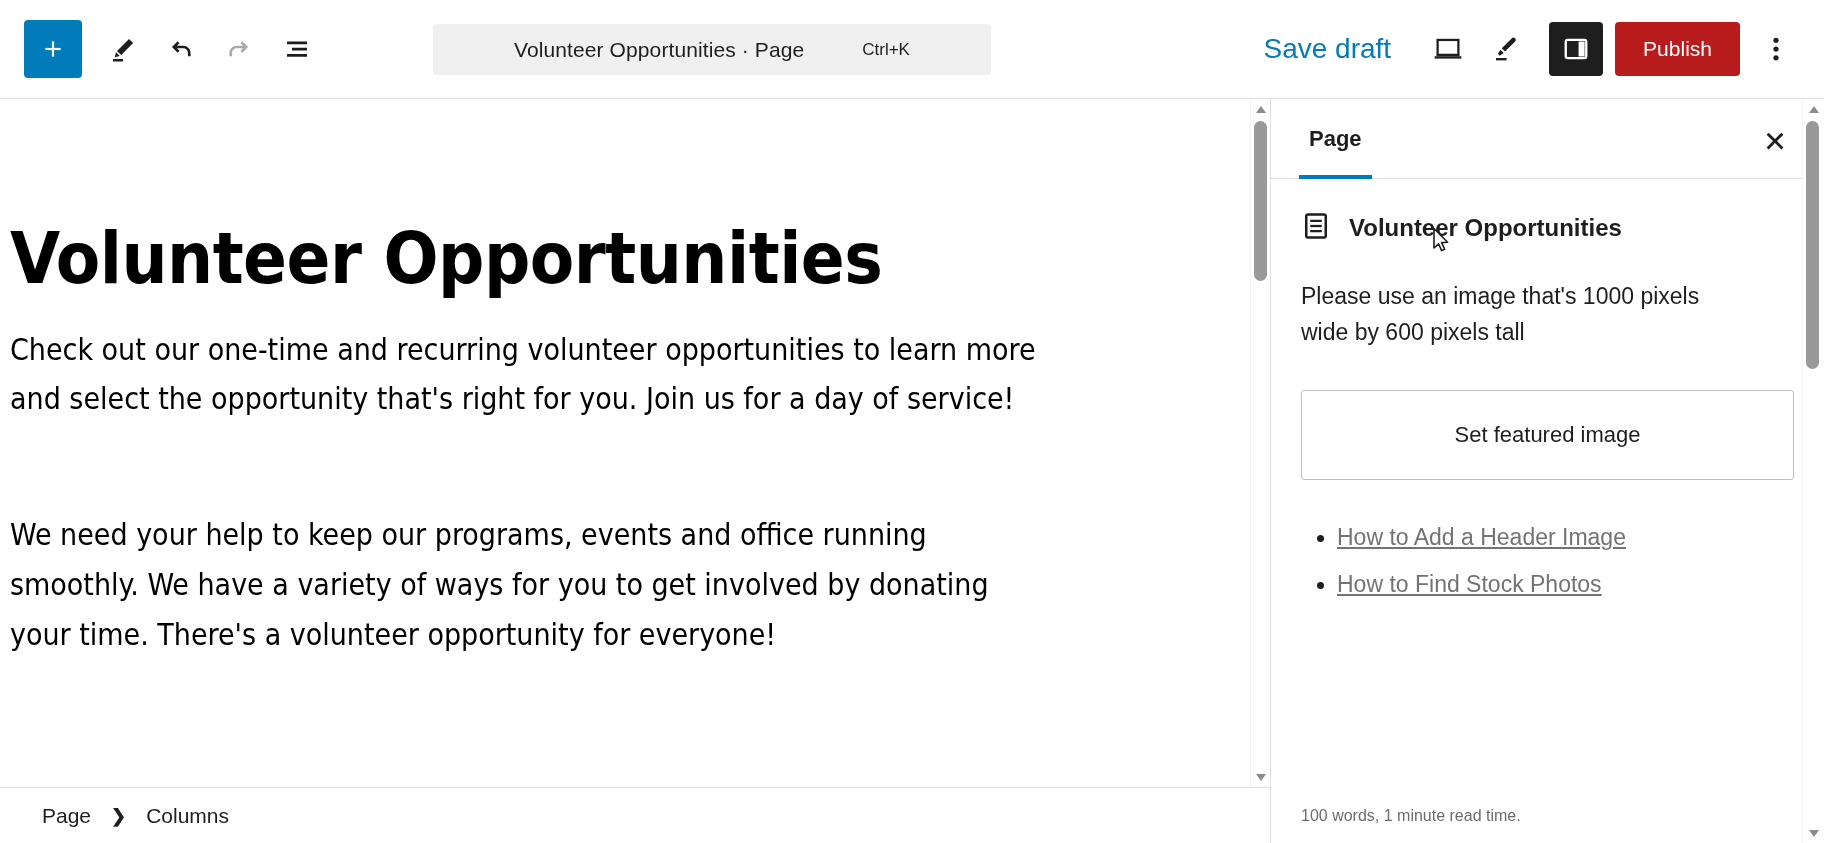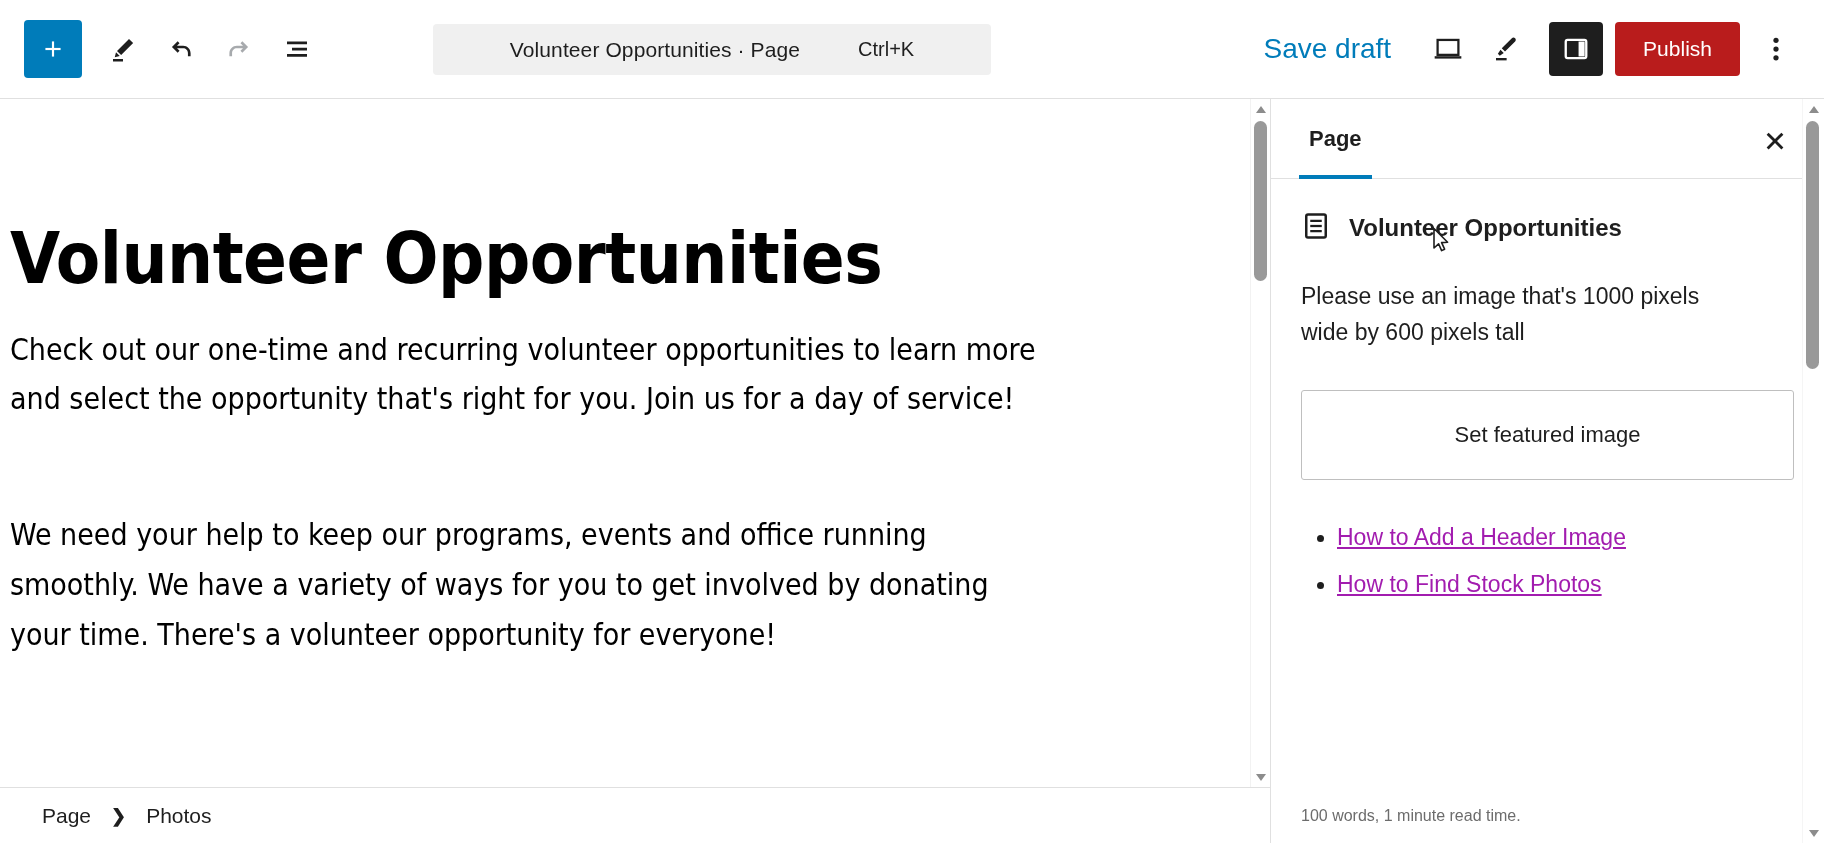--- a/index.html
+++ b/index.html
@@ -90,21 +90,21 @@
     cursor: pointer;
     border: none;
   }
   .doc-title {
     font-size: 21px;
     color: #1e1e1e;
     white-space: nowrap;
     letter-spacing: 0.1px;
   }
   .doc-shortcut {
-    font-size: 20px;
+    font-size: 17px;
     color: #1e1e1e;
     white-space: nowrap;
   }
 
   .tb-right {
     margin-left: auto;
     display: flex;
     align-items: center;
     gap: 0px;
   }
@@ -370,21 +370,21 @@
     margin-top: 44px;
     padding-left: 36px;
     list-style: disc;
   }
   .help-list li {
     margin-bottom: 20px;
   }
   .help-list li::marker { color: #1e1e1e; font-size: 22px; }
   .help-link {
     font-size: 23px;
-    color: #a21caf;
+    color: #737373;
     text-decoration: underline;
     cursor: pointer;
   }
 
   .word-count {
     position: absolute;
     left: 30px;
     bottom: 18px;
     font-size: 16px;
     color: #6c6c6c;
@@ -521,21 +521,21 @@
           <div class="sb-thumb"></div>
           <div class="sb-arrow down">
               <i></i>
             </div>
         </div>
       </div>
 
       <div class="breadcrumb-bar">
         <button class="bc-item">Page</button>
         <span class="bc-sep">❯</span>
-        <button class="bc-item">Photos</button>
+        <button class="bc-item">Columns</button>
       </div>
     </div>
 
     <div class="settings-sidebar">
 
       <div class="sidebar-tabs">
         <button class="tab active">Page</button>
         <span class="tab-spacer"></span>
         <button class="close-btn">
           <svg width="30" height="30" viewBox="0 0 24 24" aria-hidden="true">

